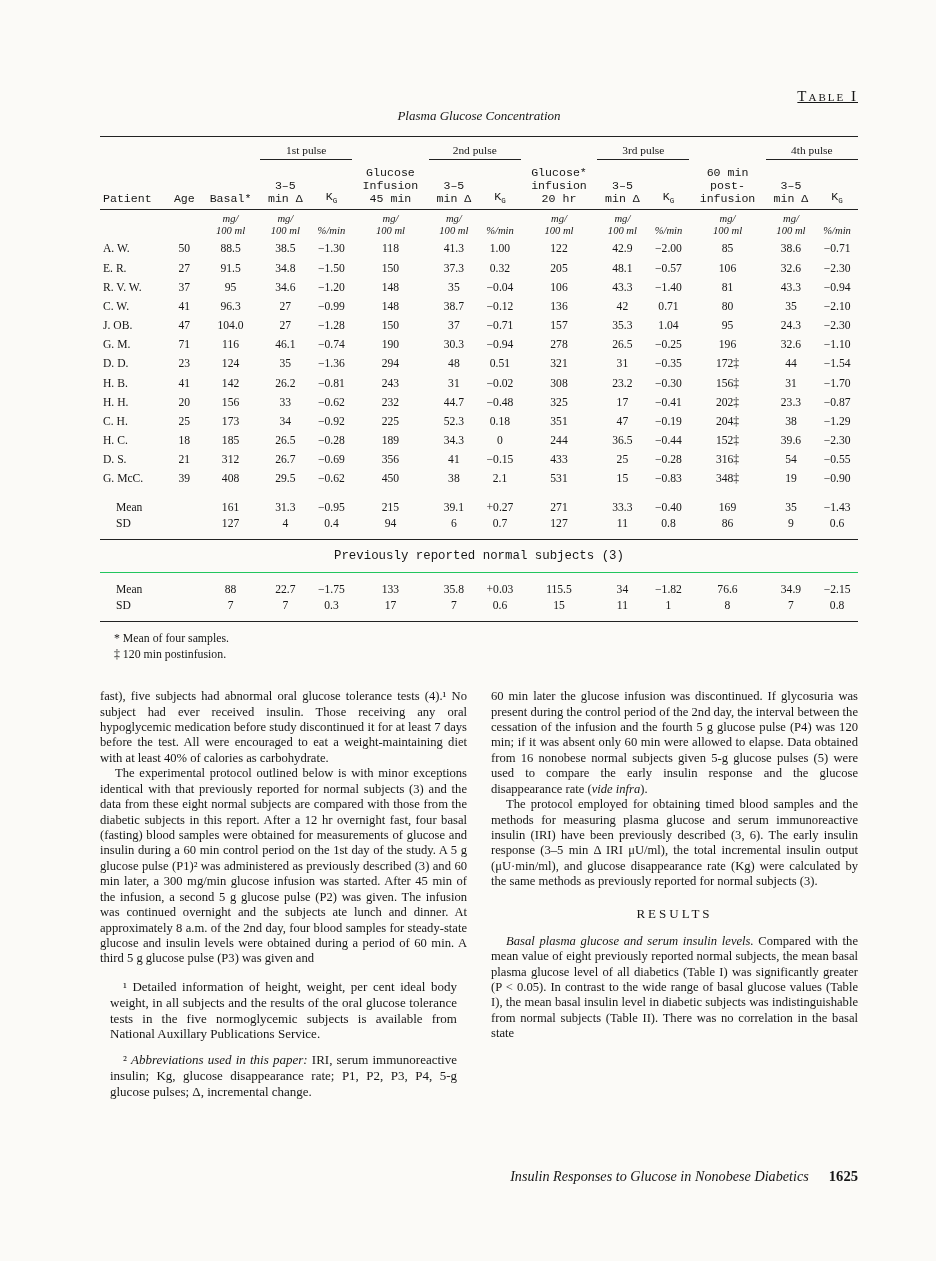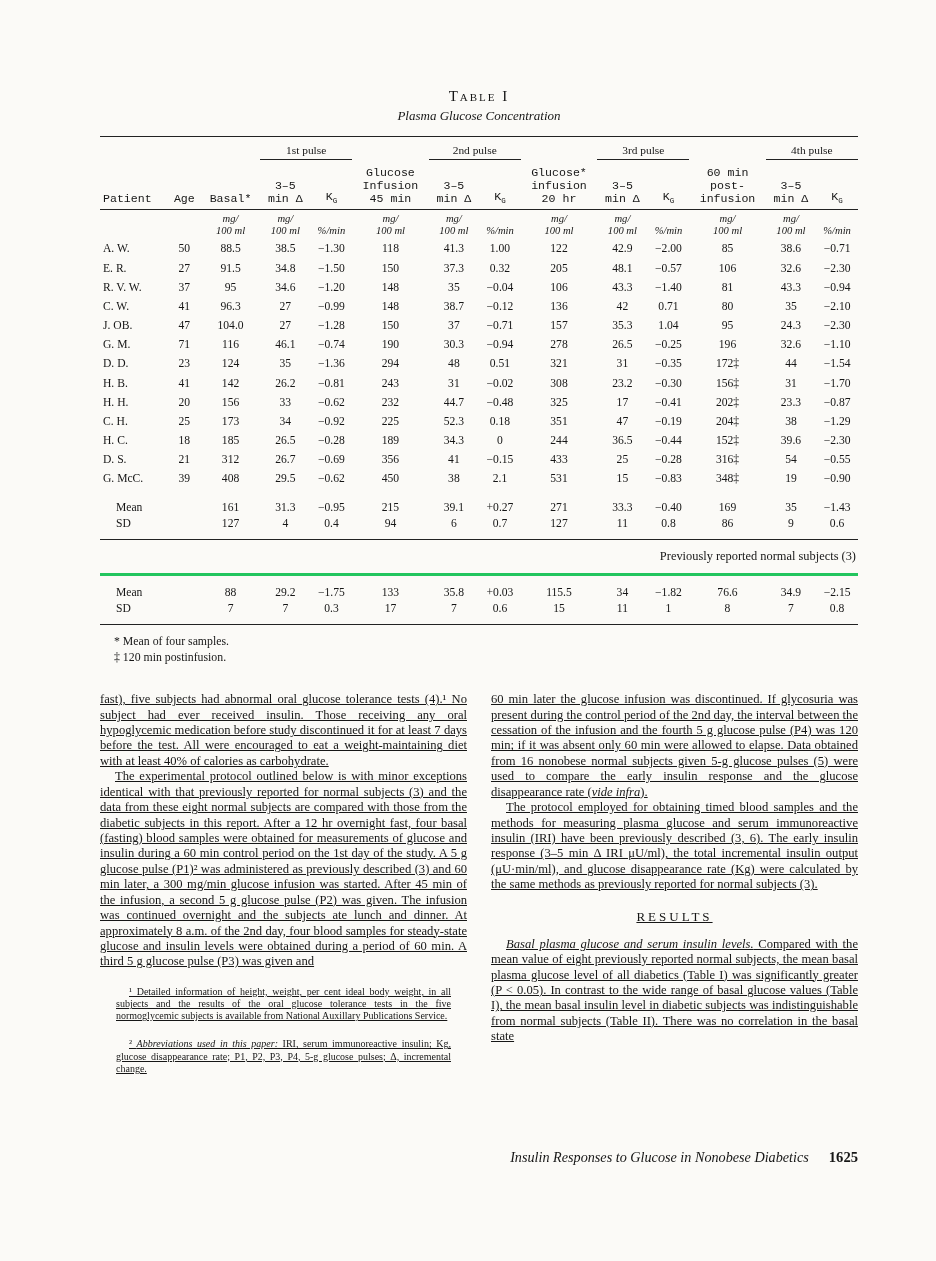--- a/index.html
+++ b/index.html
@@ -5,53 +5,53 @@
   html,body{margin:0;padding:0;}
   body{
     width:936px;height:1261px;
     background:#fbfaf7;color:#161616;
     font-family:"Liberation Serif", serif;
     overflow:hidden;position:relative;
   }
   .page{padding:88px 78px 0 100px;width:758px;}
 
   
-  .table-title{text-align:center;font-size:14px;letter-spacing:1px;}
+  .table-title{text-align:right;font-size:14px;letter-spacing:1px;text-decoration:underline;}
   .table-title .sc{font-variant:small-caps;letter-spacing:2px;font-size:15px;}
   .table-subtitle{text-align:center;font-style:italic;font-size:13px;margin-top:3px;margin-bottom:12px;}
 
   
   table.main{border-collapse:collapse;width:100%;font-size:11.6px;border-top:1.4px solid #222;border-bottom:1.4px solid #222;}
   table.main th, table.main td{padding:1.6px 3px;text-align:center;vertical-align:bottom;font-weight:normal;}
   tr.group-row th{padding-top:7px;padding-bottom:3px;font-size:11.4px;}
   tr.group-row th.group{border-bottom:1px solid #222;}
   tr.head-row th{border-bottom:1px solid #222;padding-top:6px;padding-bottom:4px;line-height:1.15;font-family:Liberation Mono, monospace;}
   tr.head-row th.col-patient{text-align:left;}
   .pre{white-space:pre-line;}
   sub.subg{font-size:7.5px;}
   tr.units-row td{font-style:italic;font-size:10.6px;padding-top:3px;padding-bottom:3px;line-height:1.1;}
   td.col-patient{text-align:left !important;white-space:nowrap;}
   #tbody-patients td{line-height:1.38;}
   #tbody-summary tr:first-child td{padding-top:12px;}
   #tbody-summary tr:last-child td{padding-bottom:9px;}
   #tbody-summary td.col-patient, #tbody-normal td.col-patient{padding-left:16px;}
-  tr.section-row td{border-top:1px solid #222;border-bottom:3px solid #22c55e;text-align:right;padding:9px 2px;font-size:12.4px;}
+  tr.section-row td{border-top:1px solid #222;border-bottom:1px solid #22c55e;text-align:center;padding:9px 2px;font-size:12.4px;font-family:Liberation Mono, monospace;}
   #tbody-normal tr:first-child td{padding-top:10px;}
   #tbody-normal tr:last-child td{padding-bottom:9px;}
 
   
   .tbl-footnotes{margin-top:9px;font-size:11.8px;line-height:1.35;padding-left:14px;}
 
   
-  .bodytext{display:flex;gap:24px;margin-top:26px;text-decoration:underline;}
+  .bodytext{display:flex;gap:24px;margin-top:26px;}
   .col{width:367px;}
   p.just{margin:0;text-align:justify;font-size:12.6px;line-height:1.225;}
   p.indent{text-indent:15px;}
   .footnotes{margin-top:12px;}
-  p.fn{font-size:10px;line-height:1.22;text-align:justify;text-indent:13px;margin:16px;}
+  p.fn{font-size:13px;line-height:1.22;text-align:justify;text-indent:13px;margin:10px;}
   h3.results{text-align:center;font-weight:normal;font-size:13px;letter-spacing:3px;margin:16px 0 12px 0;}
 
   
   .footer{display:flex;justify-content:flex-end;align-items:baseline;gap:20px;margin-top:26px;font-size:14.2px;}
   .footer .ftitle{font-style:italic;margin-top:32px;}
   .footer .pageno{font-weight:bold;font-size:14.6px;}
 </style>
 </head>
 <body>
 
@@ -372,21 +372,21 @@
     <tbody>
       <tr class="section-row">
         <td colspan="14">Previously reported normal subjects (3)</td>
       </tr>
     </tbody>
     <tbody id="tbody-normal">
         <tr>
           <td class="col-patient">Mean</td>
           <td></td>
           <td>88</td>
-          <td>29.2</td>
+          <td>22.7</td>
           <td>−1.75</td>
           <td>133</td>
           <td>35.8</td>
           <td>+0.03</td>
           <td>115.5</td>
           <td>34</td>
           <td>−1.82</td>
           <td>76.6</td>
           <td>34.9</td>
           <td>−2.15</td>

